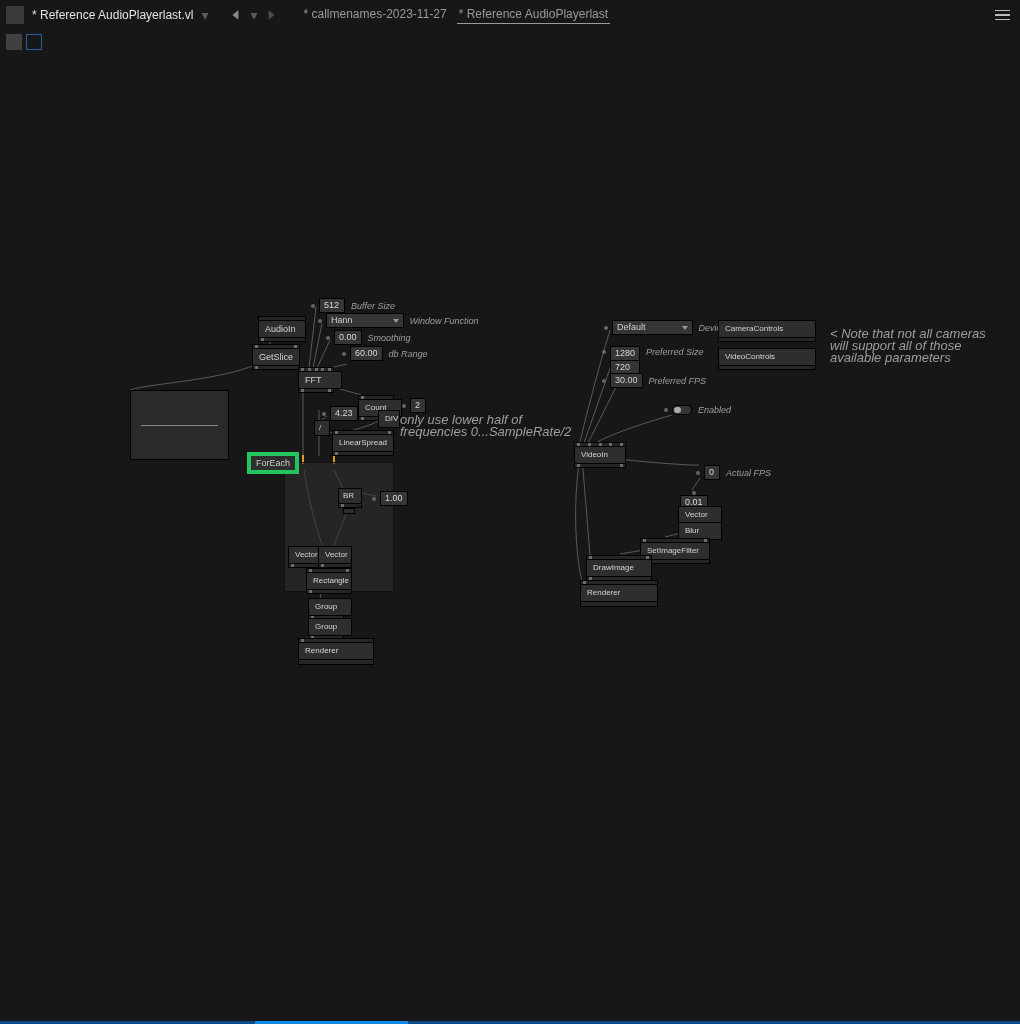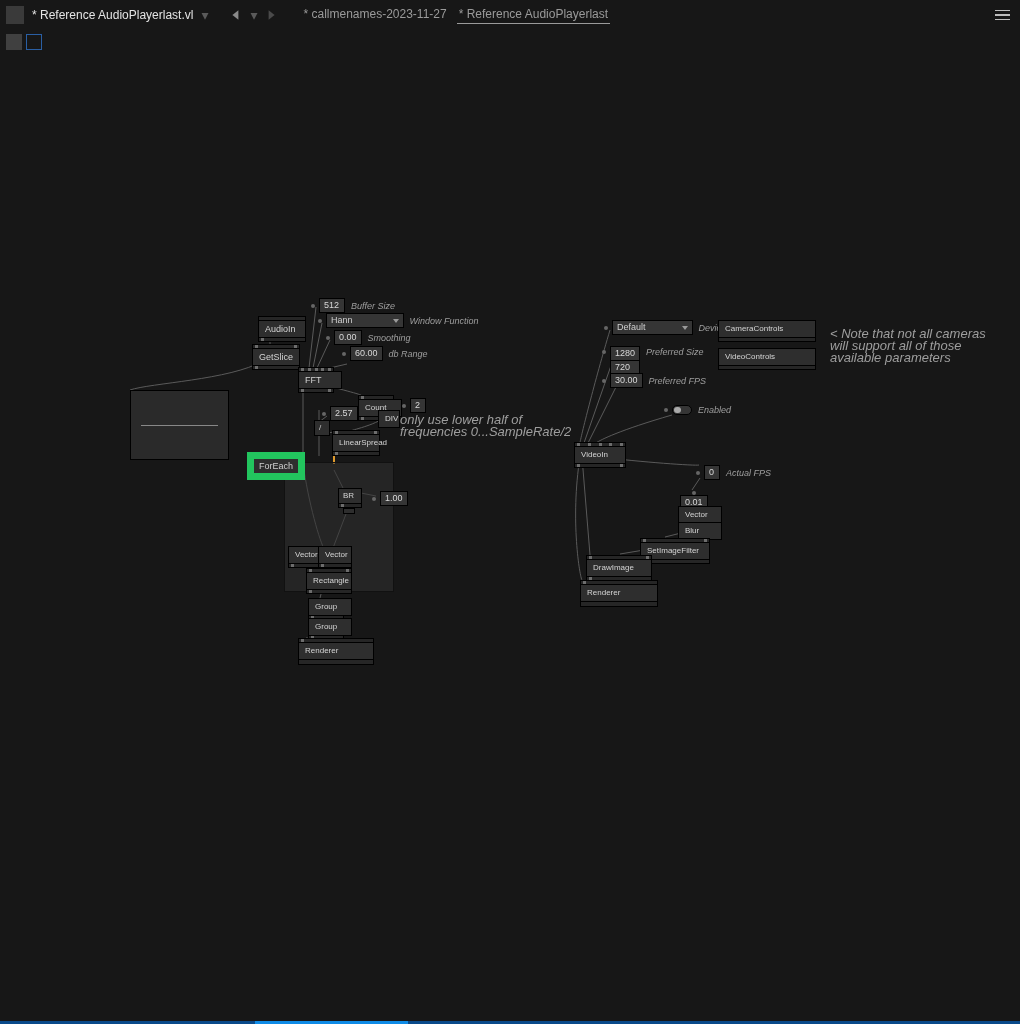--- a/index.html
+++ b/index.html
@@ -47,21 +47,21 @@
   .iobox{position:absolute;font-size:9px;display:flex;align-items:center;}
   .io-conn{width:4px;height:4px;border-radius:50%;background:#666;margin:0 4px;flex:none;}
   .io-val{background:var(--bg5);border:1px solid #000;color:#d8d8d8;padding:1px 4px;min-width:26px;line-height:11px;}
   .io-label{font-style:italic;color:var(--txt-comment);margin-left:6px;font-size:9px;white-space:nowrap;}
   .comment{position:absolute;font-style:italic;color:var(--txt-comment);font-size:13px;line-height:12px;white-space:pre-line;}
   .dropdown{display:inline-flex;align-items:center;background:var(--bg5);border:1px solid #000;padding:1px 4px;font-size:9px;line-height:11px;gap:6px;}
   .dropdown .tri{width:0;height:0;border-left:3px solid transparent;border-right:3px solid transparent;border-top:4px solid #999;}
   .toggle{display:inline-block;width:20px;height:10px;background:var(--bg5);border:1px solid #000;border-radius:5px;position:relative;}
   .toggle::after{content:"";position:absolute;left:1px;top:1px;width:7px;height:6px;background:#aaa;border-radius:3px;}
   .region{position:absolute;background:rgba(50,50,50,0.55);border:1px solid #111;}
-  .region .rlabel{position:absolute;left:-38px;top:-11px;font-size:9px;color:#cfcfcf;background:var(--bg4);border:7px solid #22c55e;padding:2px 5px;}
+  .region .rlabel{position:absolute;left:-38px;top:-11px;font-size:9px;color:#cfcfcf;background:var(--bg4);border:4px solid #22c55e;padding:2px 5px;}
   .preview{position:absolute;background:#2a2a2a;border:1px solid #000;}
   .preview .wave{position:absolute;left:10px;right:10px;top:50%;height:1px;background:#888;}
   .thin{font-size:8px;}
   .sched{position:absolute;left:0;right:0;bottom:0;height:3px;background:linear-gradient(90deg,#0a4a8a 0 25%,#0f8be6 25% 40%,#0a4a8a 40% 100%);}
 </style>
 </head>
 <body>
 
 <div class="topbar">
   <div class="doc-square"></div>
@@ -238,28 +238,28 @@
   <div class="iobox" style="left:398px;top:348px;">
     <span class="io-conn"></span>
       <span class="io-val" style="min-width:16px;">2</span>
   </div>
 
   <div class="node" style="left:314px;top:370px;width:16px;">
     <div class="node-header thin" style="min-width:10px;padding:2px 4px;">/</div>
   </div>
   <div class="iobox" style="left:318px;top:356px;">
     <span class="io-conn"></span>
-      <span class="io-val">2.57</span>
+      <span class="io-val">4.23</span>
   </div>
 
   <div class="node" style="left:378px;top:360px;width:22px;">
     <div class="node-header thin" style="min-width:16px;">DIV</div>
   </div>
 
-  <div class="node" style="left:332px;top:380px;width:48px;">
+  <div class="node" style="left:332px;top:380px;width:62px;">
     <div class="node-bar top">
         <span class="pin"></span>
         <span class="pin"></span>
       </div>
     <div class="node-header thin">LinearSpread</div>
     <div class="node-bar">
         <span class="pin"></span>
       </div>
   </div>
   <div class="comment" style="left:400px;top:364px;">only use lower half of

